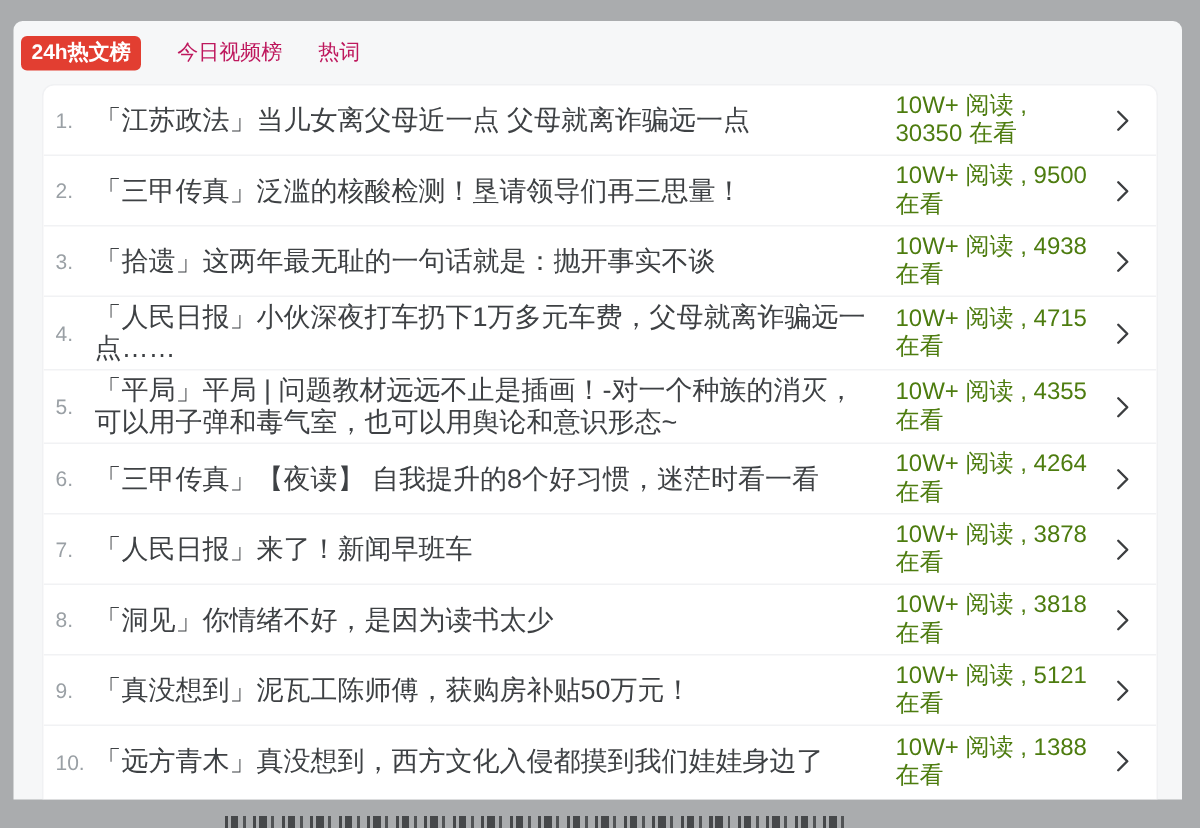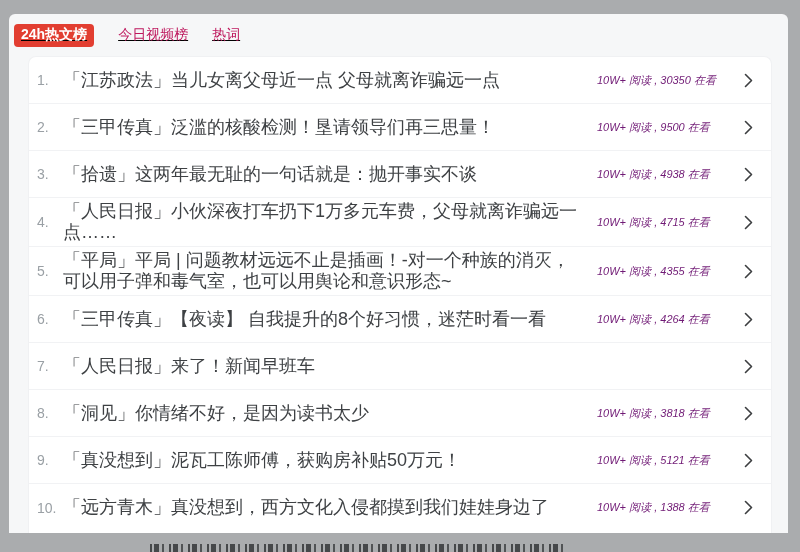--- a/index.html
+++ b/index.html
@@ -9,21 +9,21 @@
     font-family:"Liberation Sans","DejaVu Sans",sans-serif;
     -webkit-font-smoothing:antialiased;
   }
   .page{
     position:absolute;left:9px;top:14px;width:779px;height:519px;
     background:#f6f7f8;border-radius:6px 6px 0 0;overflow:hidden;
   }
   
   .tabbar{
     display:flex;align-items:center;height:42px;
-    padding:0 6px 0 5px;gap:24px;text-decoration:underline;
+    padding:0 6px 0 5px;gap:24px;
   }
   .tab{font-size:14px;color:#be185d;cursor:pointer;white-space:nowrap;}
   .tab.active{
     background:#e23e31;color:#ffffff;font-weight:bold;
     padding:2px 7px 3px;border-radius:4px;
   }
   
   .card{
     margin:0 16px 0 19px;height:477px;
     background:#ffffff;border:1px solid #f0f1f3;border-bottom:none;
@@ -35,21 +35,21 @@
   }
   .row:last-child{border-bottom:none;}
   .rank{
     flex:none;width:26px;font-size:14px;color:#9aa0a5;
   }
   .title{
     flex:1;font-size:18px;line-height:21px;color:#3e4144;
     padding-right:14px;word-break:break-all;
   }
   .stats{
-    flex:none;width:136px;font-size:11px;line-height:19px;color:#701a75;font-style:italic;
+    flex:none;width:136px;font-size:16px;line-height:19px;color:#4d7c0f;
   }
   .chev{
     flex:none;width:30px;display:flex;justify-content:center;align-items:center;
   }
   .chev svg{display:block;}
   
   .frag{
     position:absolute;left:150px;top:544px;width:414px;height:8px;
     background:
       repeating-linear-gradient(90deg,
@@ -133,20 +133,21 @@
       <span class="chev">
         <svg width="9" height="15" viewBox="0 0 9 15">
           <polyline points="1.5,1.5 7.5,7.5 1.5,13.5" fill="none" stroke="#3c3e40" stroke-width="1.6" stroke-linecap="round" stroke-linejoin="round"></polyline>
         </svg>
       </span>
     </div>
 
     <div class="row">
       <span class="rank">7.</span>
       <span class="title">「人民日报」来了！新闻早班车</span>
+      <span class="stats">10W+ 阅读 , 3878 在看</span>
       <span class="chev">
         <svg width="9" height="15" viewBox="0 0 9 15">
           <polyline points="1.5,1.5 7.5,7.5 1.5,13.5" fill="none" stroke="#3c3e40" stroke-width="1.6" stroke-linecap="round" stroke-linejoin="round"></polyline>
         </svg>
       </span>
     </div>
 
     <div class="row">
       <span class="rank">8.</span>
       <span class="title">「洞见」你情绪不好，是因为读书太少</span>

